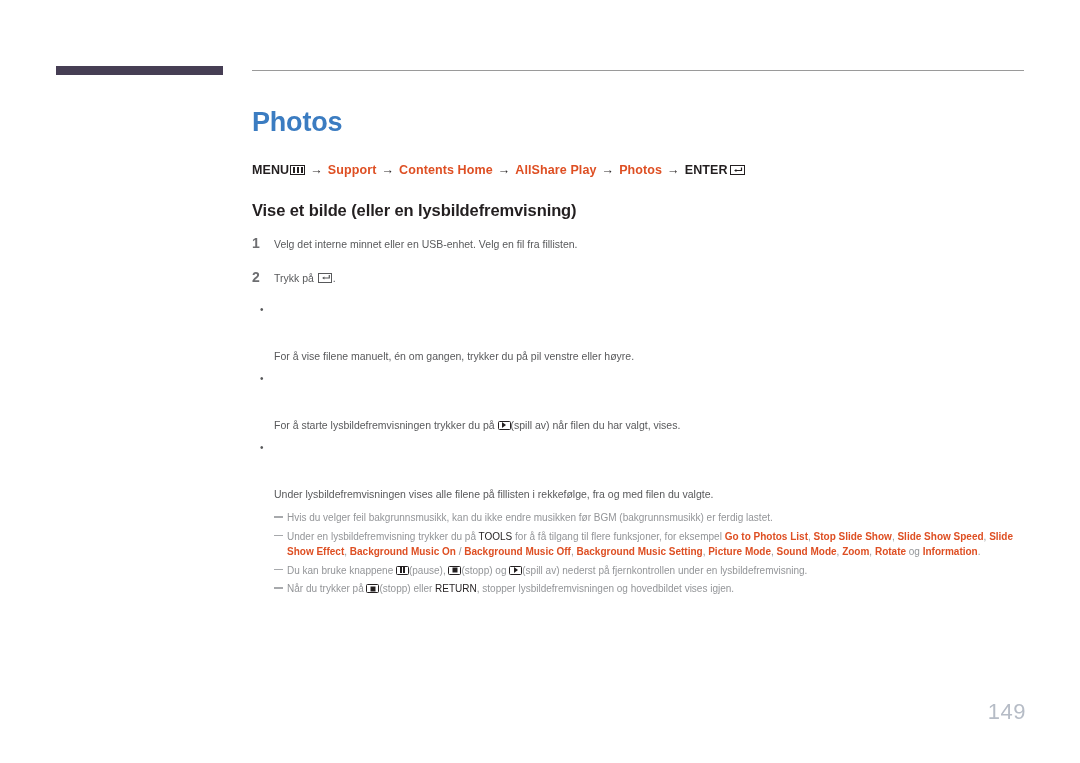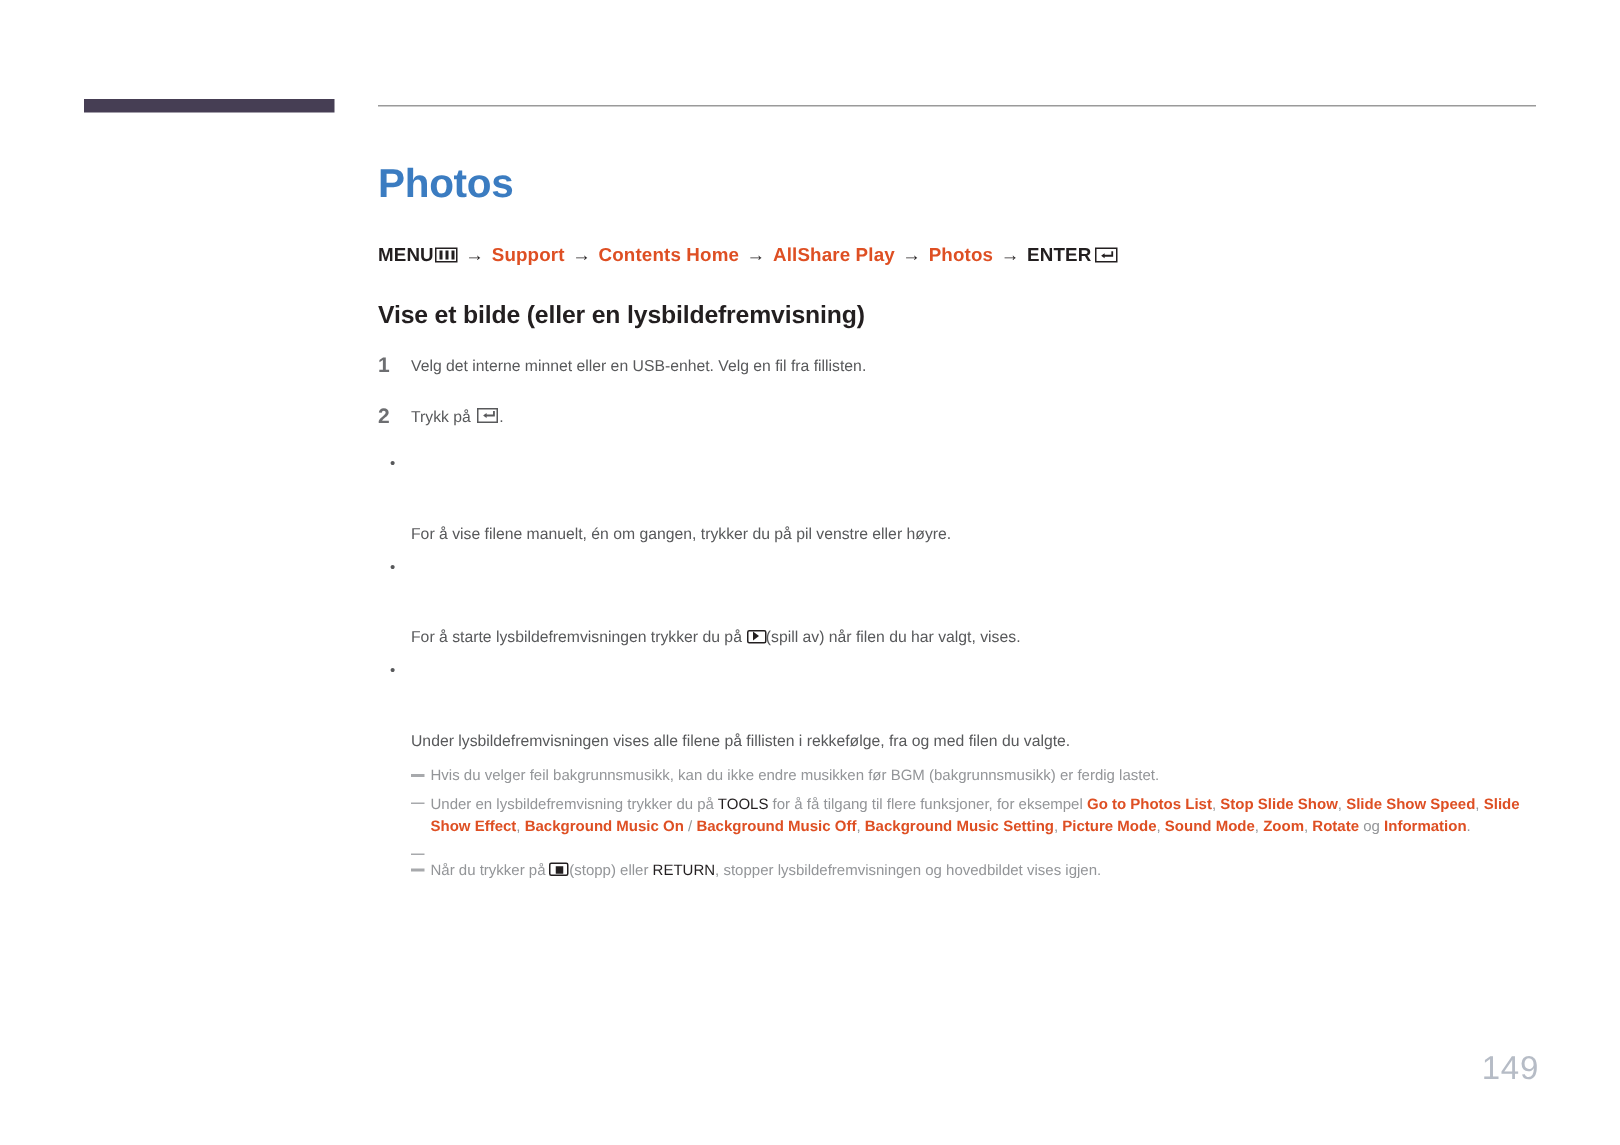--- a/index.html
+++ b/index.html
@@ -326,20 +326,24 @@
         <div class="note">
           <div class="note-dash">
             <span></span>
           </div>
           <div class="note-txt">Under en lysbildefremvisning trykker du på <b>TOOLS</b> for å få tilgang til flere funksjoner, for eksempel <span class="acc">Go to Photos List</span>, <span class="acc">Stop Slide Show</span>, <span class="acc">Slide Show Speed</span>, <span class="acc">Slide Show Effect</span>, <span class="acc">Background Music On</span> / <span class="acc">Background Music Off</span>, <span class="acc">Background Music Setting</span>, <span class="acc">Picture Mode</span>, <span class="acc">Sound Mode</span>, <span class="acc">Zoom</span>, <span class="acc">Rotate</span> og <span class="acc">Information</span>.</div>
         </div>
         <div class="note">
           <div class="note-dash">
             <span></span>
           </div>
+          <div class="note-txt">Du kan bruke knappene <span class="keybox sm"><span class="pause">
+                <i></i>
+                <i></i>
+              </span></span>(pause), <span class="keybox sm"><span class="stop"></span></span>(stopp) og <span class="keybox sm"><span class="play"></span></span>(spill av) nederst på fjernkontrollen under en lysbildefremvisning.</div>
         </div>
         <div class="note">
           <div class="note-dash">
             <span></span>
           </div>
           <div class="note-txt">Når du trykker på <span class="keybox sm"><span class="stop"></span></span>(stopp) eller <b>RETURN</b>, stopper lysbildefremvisningen og hovedbildet vises igjen.</div>
         </div>
       </div>
 
   </div>

